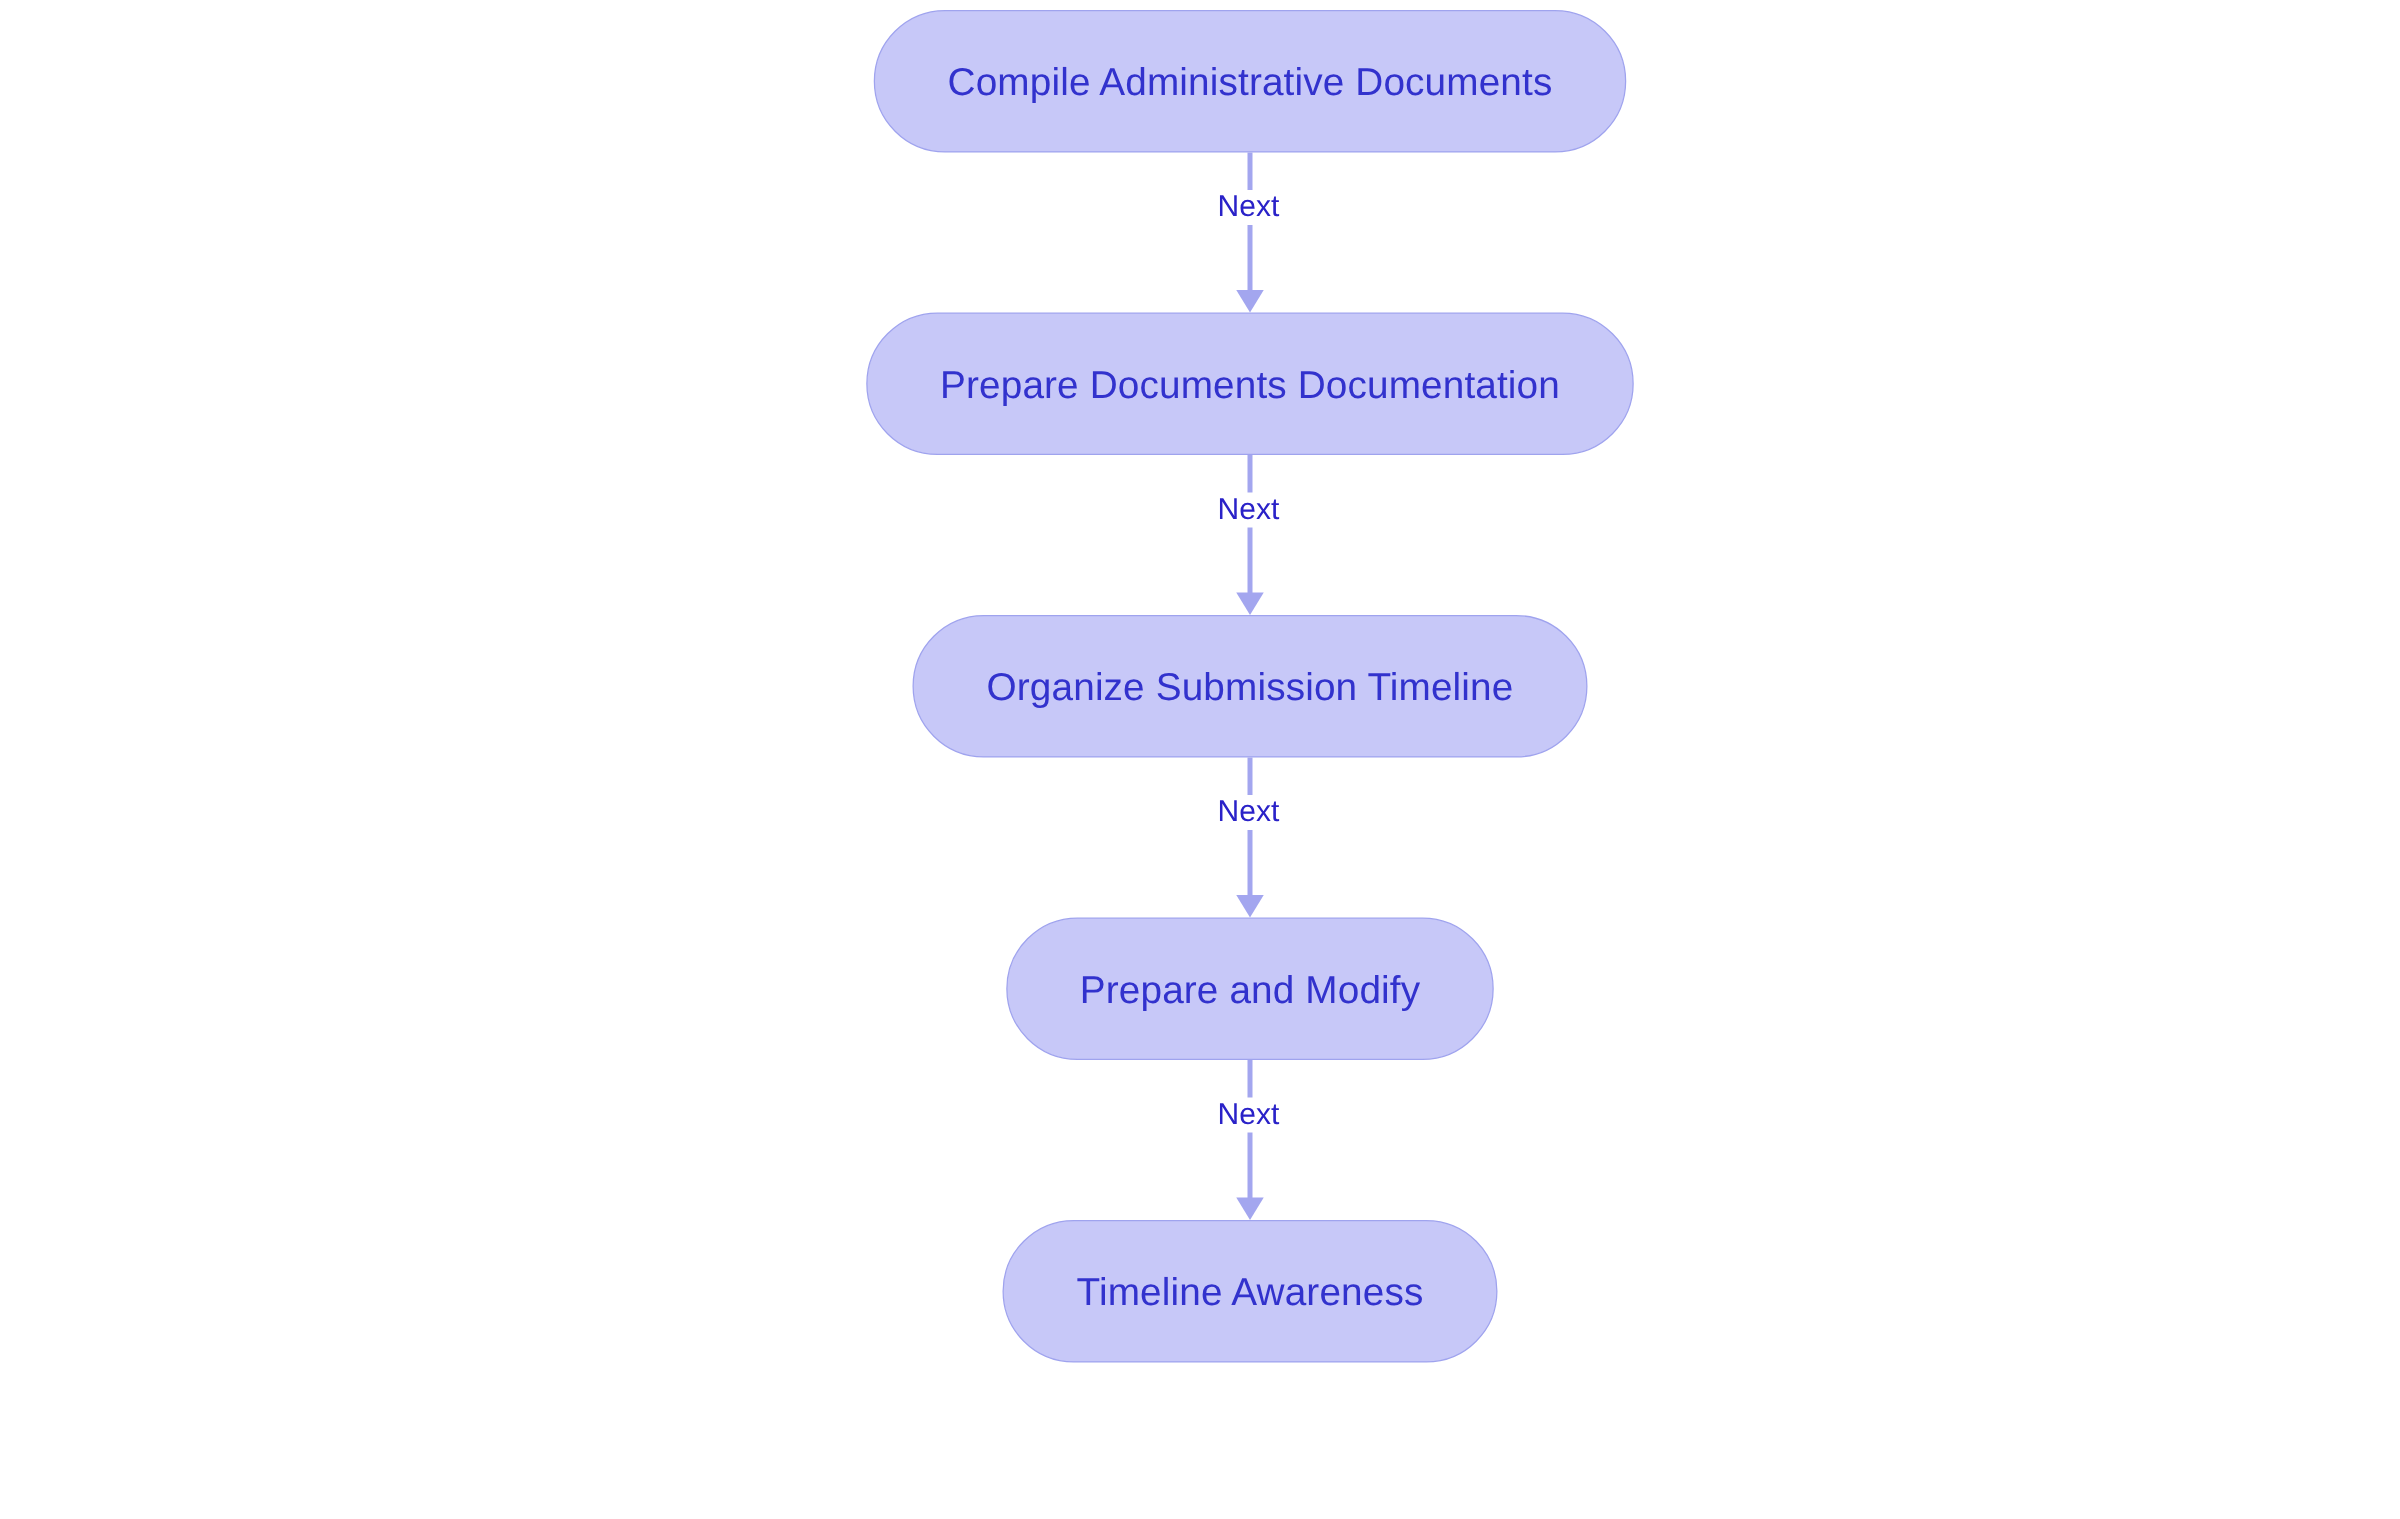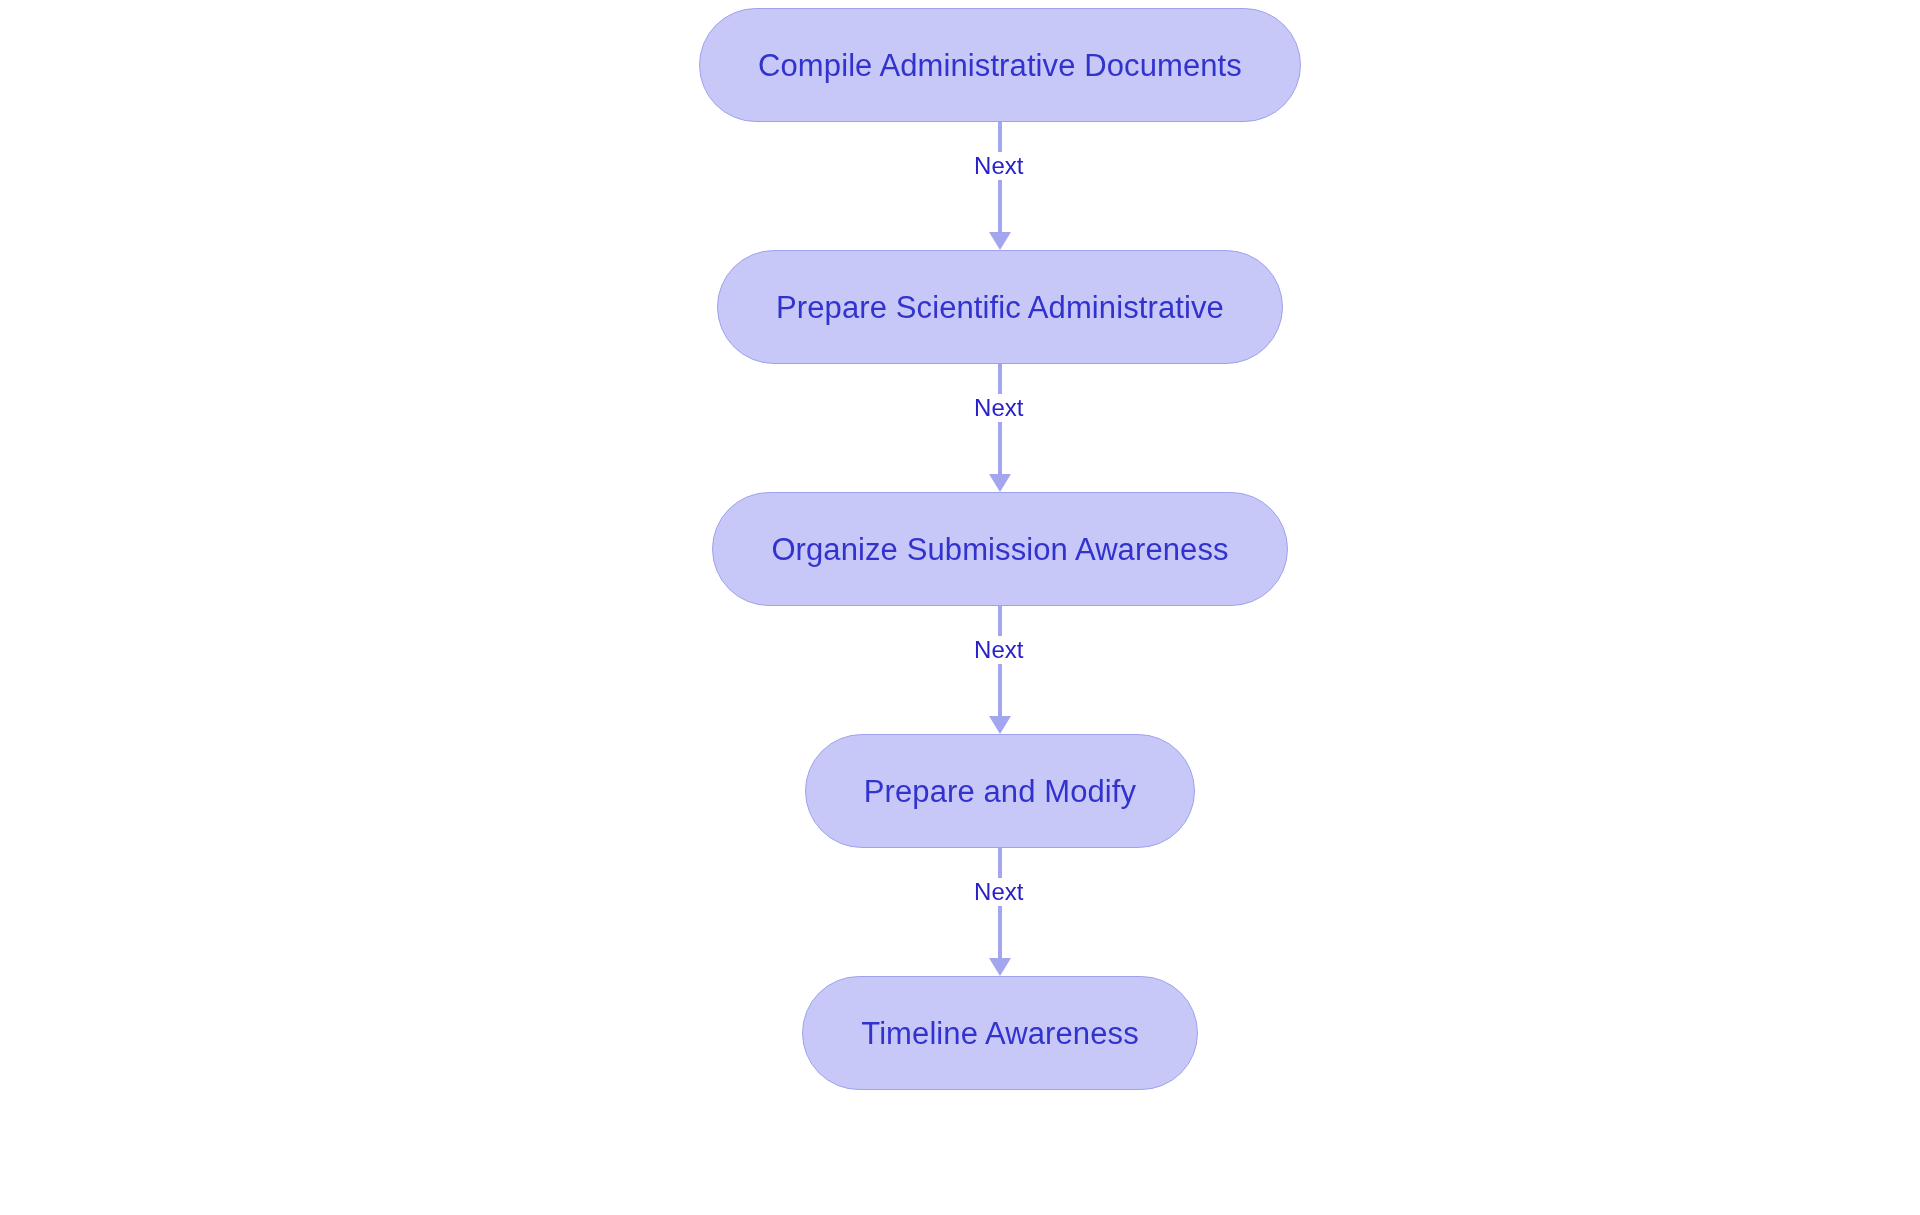--- a/index.html
+++ b/index.html
@@ -140,31 +140,31 @@
       <span>Compile Administrative Documents</span>
     </div>
 
     <div class="connector">
       <div class="connector-line"></div>
       <div class="connector-head"></div>
       <div class="connector-label">Next</div>
     </div>
 
     <div class="node">
-      <span>Prepare Scientific Administrative</span>
+      <span>Prepare Documents Documentation</span>
     </div>
 
     <div class="connector">
       <div class="connector-line"></div>
       <div class="connector-head"></div>
       <div class="connector-label">Next</div>
     </div>
 
     <div class="node">
-      <span>Organize Submission Awareness</span>
+      <span>Organize Submission Timeline</span>
     </div>
 
     <div class="connector">
       <div class="connector-line"></div>
       <div class="connector-head"></div>
       <div class="connector-label">Next</div>
     </div>
 
     <div class="node">
       <span>Prepare and Modify</span>

